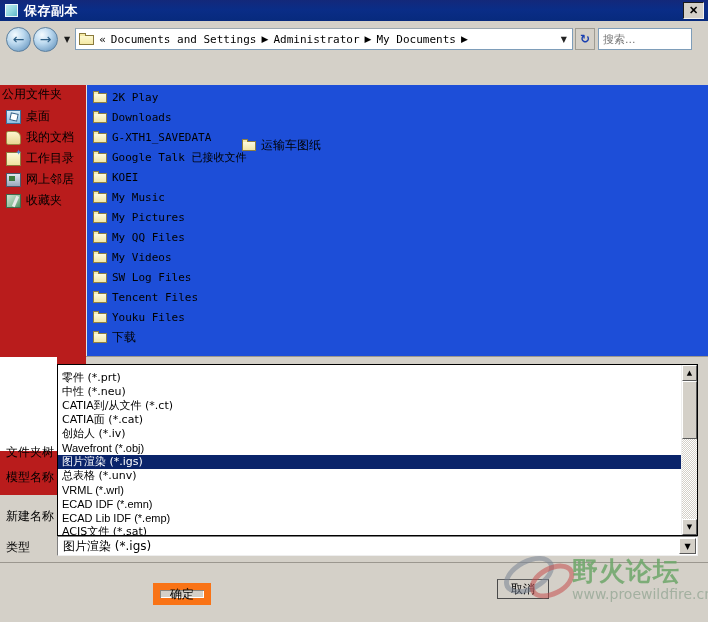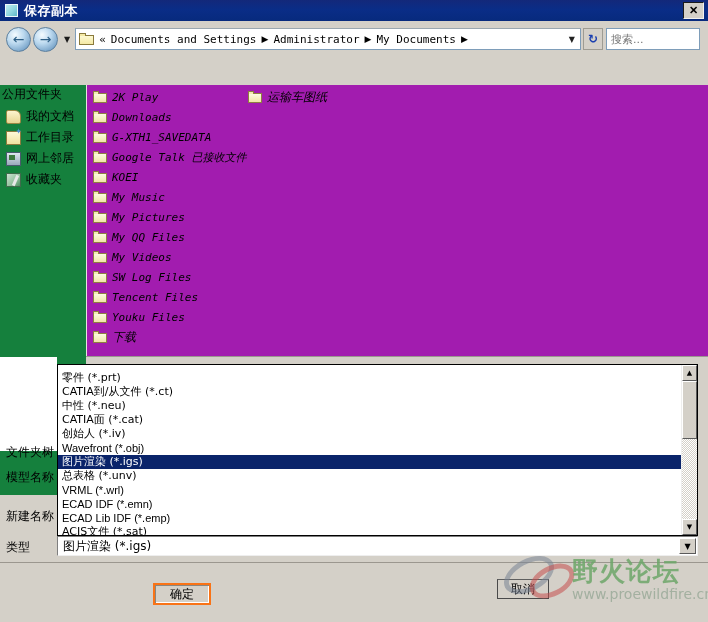--- a/index.html
+++ b/index.html
@@ -127,21 +127,21 @@
     display:flex; align-items:center; justify-content:center;
     background:#d4d0c8;
     border:1px solid #9e9c93;
     box-sizing:border-box;
     color:#1a3fb0; font-size: 12px; font-weight:bold;
     font-family:"DejaVu Sans", sans-serif;
     line-height:1;
   }
   .searchbox {
     width: 94px; height: 22px;
-    margin-right: 8px;
+    margin-right: 16px;
     background:#ffffff;
     border:1px solid #7e9db9;
     box-sizing:border-box;
     display:flex; align-items:center;
   }
   .searchbox input {
     border:none; outline:none; width:100%;
     font-family:"DejaVu Sans", sans-serif;
     font-size: 11px; color:#000;
     padding-left: 4px; background:transparent;
@@ -184,21 +184,21 @@
   .tb-help {
     position:absolute; right:6px; top:3px;
     font-size: 13px; color:#cfcfe8;
     font-family:"DejaVu Sans", sans-serif;
   }
 
   
   .sidebar {
     position:absolute; left:0; top:85px;
     width: 86px; height: 410px;
-    background: #15803d;
+    background: #b91c1c;
   }
   .sb-head {
     font-size: 12px; color:#000;
     font-family:"DejaVu Sans", sans-serif;
     padding: 1px 0 3px 2px;
     white-space: nowrap;
   }
   .sb-item {
     display:flex; align-items:center;
     height: 21px; padding-left: 6px;
@@ -247,30 +247,29 @@
   .sbico.favorites::after{
     content:""; position:absolute; left:7px; top:1px;
     width:3px;height:11px;background:#e8e8e8;
     transform: rotate(24deg);
   }
 
   
   .filepane {
     position:absolute; left:86px; top:85px;
     width: 622px; height: 272px;
-    background:#a21caf;
+    background:#1d4ed8;
     border-left: 1px solid #e6e4df;
     box-sizing:border-box;
-    font-style:italic;
   }
   .file-col {
     position:absolute; top:2px;
   }
   .file-col.c1 { left: 6px; }
-  .file-col.c2 { left: 161px; }
+  .file-col.c2 { left: 155px; margin-top: 48px; }
   .file-item {
     display:flex; align-items:center;
     height: 20px;
     font-family:"DejaVu Sans Mono", monospace;
     font-size: 11px; color:#000;
     white-space: nowrap;
   }
   .file-item .fname {
     margin-left:4px;
     font-family:"DejaVu Sans Mono", monospace;
@@ -386,21 +385,21 @@
   .bottomarea {
     position:absolute; left:0; top:562px;
     width:708px; height:60px;
     background:#d4d0c8;
     border-top: 1px solid #9b978f;
   }
   .btn {
     position:absolute;
     width: 58px; height: 22px;
     background:#d4d0c8;
-    border: 2px solid #f97316;
+    border: 7px solid #f97316;
     box-sizing:border-box;
     display:flex; align-items:center; justify-content:center;
     font-size: 12px; color:#000;
     font-family:"DejaVu Sans", sans-serif;
   }
   .btn-ok { left: 153px; top: 583px; box-shadow: 1px 1px 0 #8a867e inset, -1px -1px 0 #ffffff inset; }
   .btn-cancel {
     left: 497px; top: 579px;
     width: 52px; height: 20px;
     background: transparent;
@@ -517,20 +516,24 @@
       <span class="lbl">〈工具〉工具</span>
       <span class="chev">⌄</span>
     </div>
     <div class="tb-help">?</div>
   </div>
 
   <div class="sidebar">
     <div class="sb-head">公用文件夹</div>
 
     <div class="sb-item">
+      <span class="sbico desktop"></span>
+      <span class="sb-lbl">桌面</span>
+    </div>
+    <div class="sb-item">
       <span class="sbico mydocs"></span>
       <span class="sb-lbl">我的文档</span>
     </div>
     <div class="sb-item">
       <span class="sbico workdir"></span>
       <span class="sb-lbl">工作目录</span>
     </div>
     <div class="sb-item">
       <span class="sbico network"></span>
       <span class="sb-lbl">网上邻居</span>
@@ -613,22 +616,22 @@
   <div class="formlabel l-type">类型</div>
 
   <div class="typecombo">
     <span class="val">图片渲染 (*.igs)</span>
     <span class="combo-arrow">▼</span>
   </div>
 
   <div class="typelist">
     <div class="typelist-inner">
       <div class="tl-row cjkmix">零件 (*.prt)</div>
+      <div class="tl-row cjkmix">中性 (*.neu)</div>
       <div class="tl-row cjkmix">CATIA到/从文件 (*.ct)</div>
-      <div class="tl-row cjkmix">中性 (*.neu)</div>
       <div class="tl-row cjkmix">CATIA面 (*.cat)</div>
       <div class="tl-row cjkmix">创始人 (*.iv)</div>
       <div class="tl-row">Wavefront (*.obj)</div>
       <div class="tl-row cjkmix sel">图片渲染 (*.igs)</div>
       <div class="tl-row cjkmix">总表格 (*.unv)</div>
       <div class="tl-row">VRML (*.wrl)</div>
       <div class="tl-row">ECAD IDF (*.emn)</div>
       <div class="tl-row">ECAD Lib IDF (*.emp)</div>
       <div class="tl-row cjkmix">ACIS文件 (*.sat)</div>
     </div>

